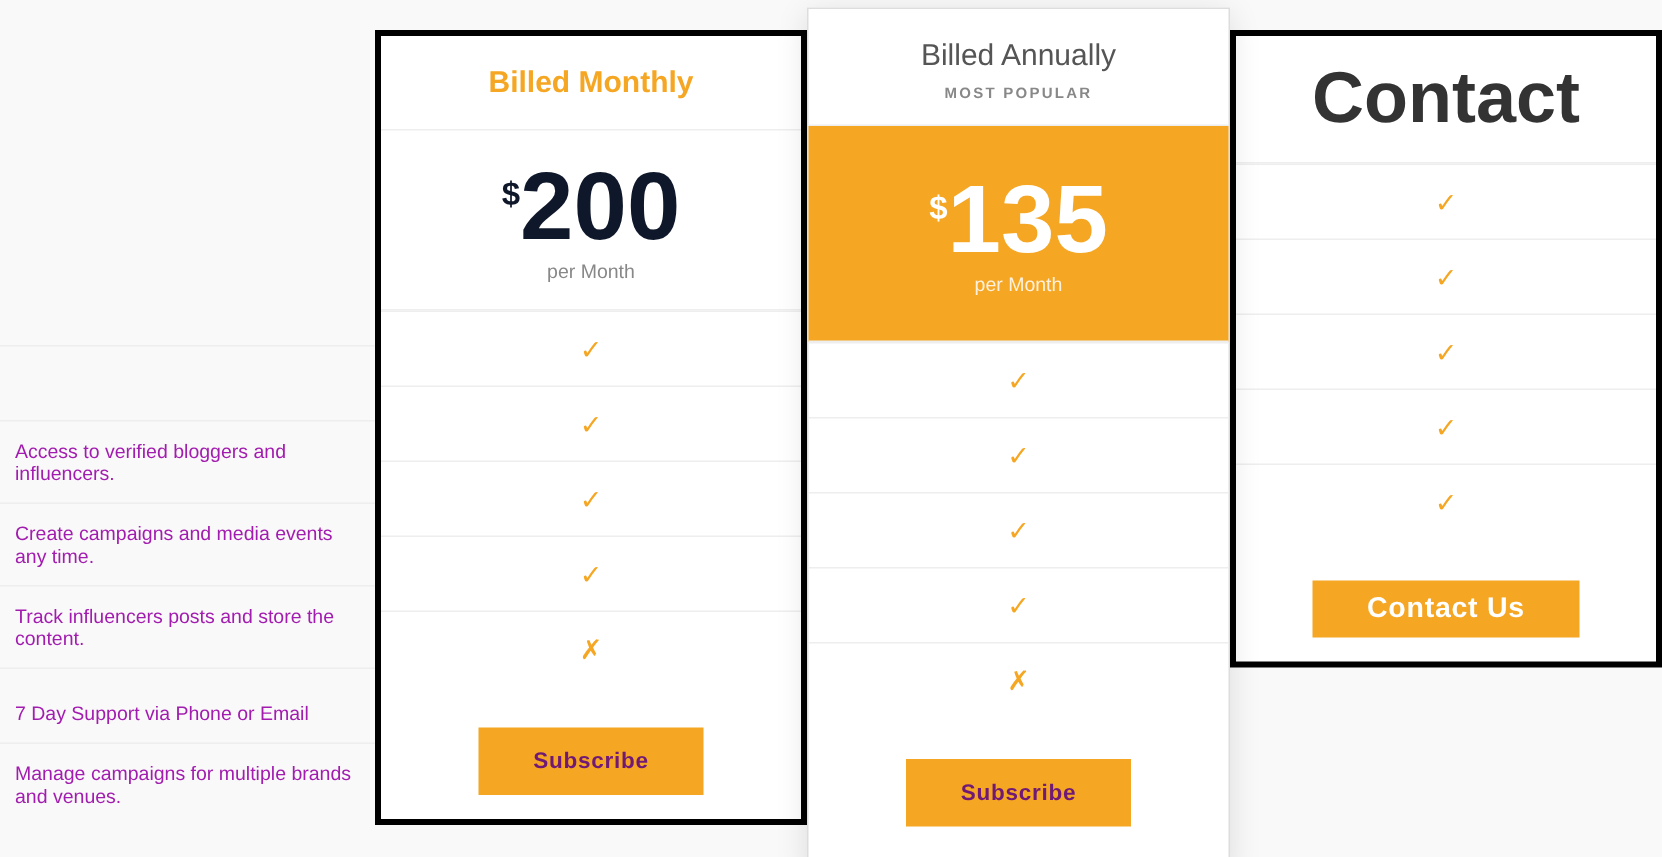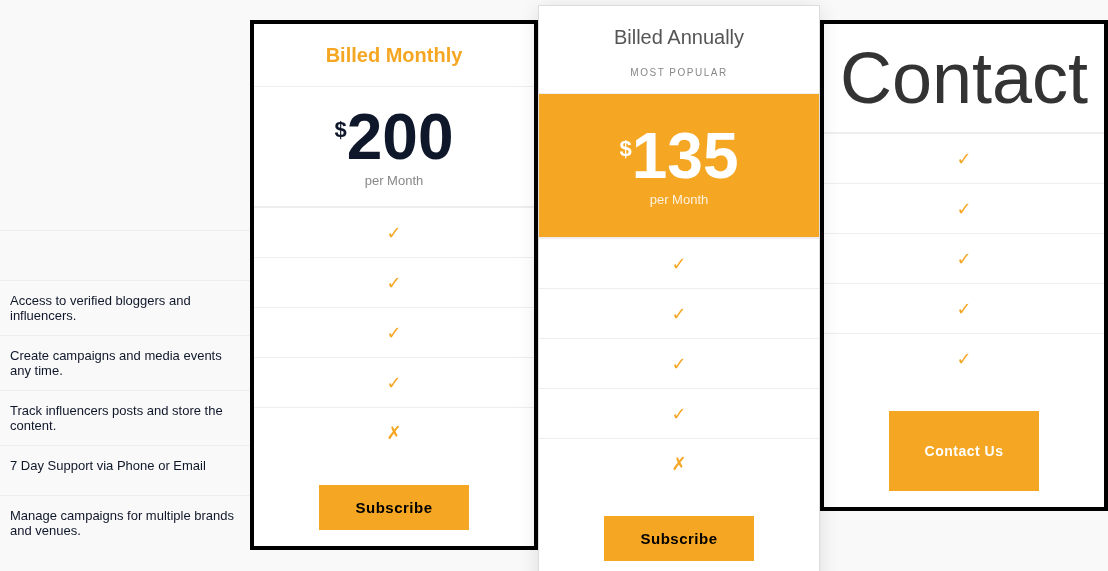--- a/index.html
+++ b/index.html
@@ -19,25 +19,25 @@
       padding: 20px 0;
     }
     .features-col {
       width: 250px;
       flex-shrink: 0;
       padding-top: 210px;
     }
     .features-col .feature-row {
       padding: 12px 10px;
       font-size: 13px;
-      color: #0f172a;
+      color: #a21caf;
       border-top: 1px solid #eee;
       min-height: 50px;
       display: flex;
-      align-items: flex-start;
+      align-items: flex-end;
     }
     .plan-col {
       flex: 1;
       border: 4px solid #000000;
       background: #fff;
       text-align: center;
     }
     .plan-col.featured {
       border: 1px solid #ddd;
       box-shadow: 0 4px 20px rgba(0,0,0,0.12);
@@ -58,25 +58,25 @@
     }
     .plan-title.featured-title {
       color: #555;
       font-weight: 400;
     }
     .plan-title.agencies-title {
       color: #f5a623;
     }
     .most-popular {
       font-size: 10px;
-      font-weight: 400;
+      font-weight: 700;
       letter-spacing: 1.5px;
       color: #888;
       text-transform: uppercase;
-      margin-top: 18px;
+      margin-top: 8px;
     }
     .price-box {
       padding: 18px 10px;
       border-bottom: 1px solid #eee;
     }
     .price-box.highlight {
       background: #f5a623;
       padding: 30px 10px;
     }
     .price-amount {
@@ -96,22 +96,22 @@
     }
     .price-per {
       font-size: 13px;
       color: #888;
       margin-top: 4px;
     }
     .price-per.white {
       color: rgba(255,255,255,0.85);
     }
     .contact-price {
-      font-size: 72px;
-      font-weight: 400;
+      font-size: 48px;
+      font-weight: 700;
       color: #333;
       line-height: 1;
     }
     .check-row {
       padding: 12px 10px;
       border-top: 1px solid #eee;
       min-height: 50px;
       display: flex;
       align-items: center;
       justify-content: center;
@@ -119,36 +119,36 @@
     .check-icon {
       font-size: 18px;
       color: #f5a623;
     }
     .x-icon {
       font-size: 18px;
       color: #f5a623;
     }
     .btn-subscribe {
       background: #f5a623;
-      color: #000000;
+      color: #701a75;
       border: none;
       padding: 14px 36px;
       font-size: 15px;
       font-weight: 700;
       cursor: pointer;
       margin: 18px auto 8px;
       display: block;
       letter-spacing: 0.5px;
     }
     .btn-contact {
       background: #f5a623;
       color: #fff;
       border: none;
-      padding: 32px 36px;
-      font-size: 14px;
+      padding: 8px 36px;
+      font-size: 19px;
       font-weight: 700;
       cursor: pointer;
       margin: 18px auto 8px;
       display: block;
       letter-spacing: 0.5px;
     }
     .action-row {
       padding: 10px 10px 8px;
     }
   </style>

